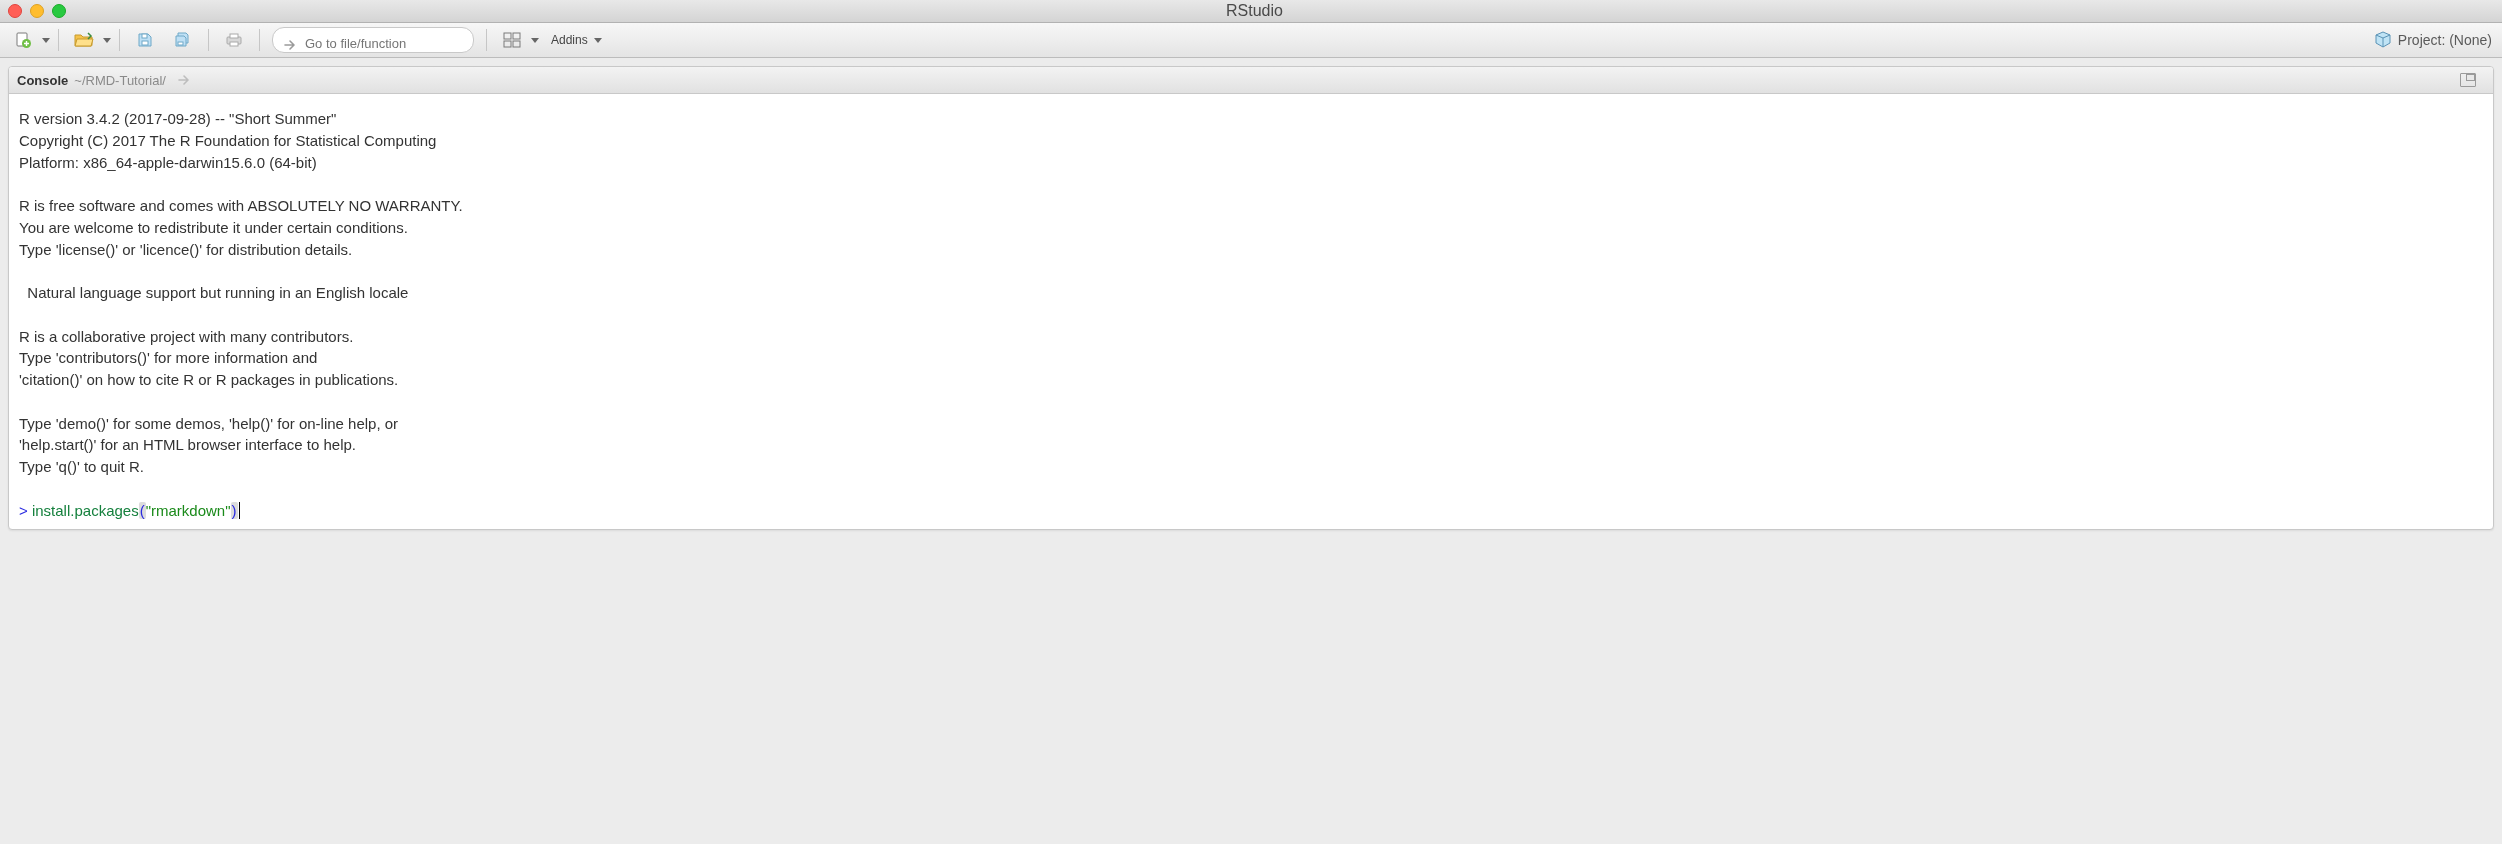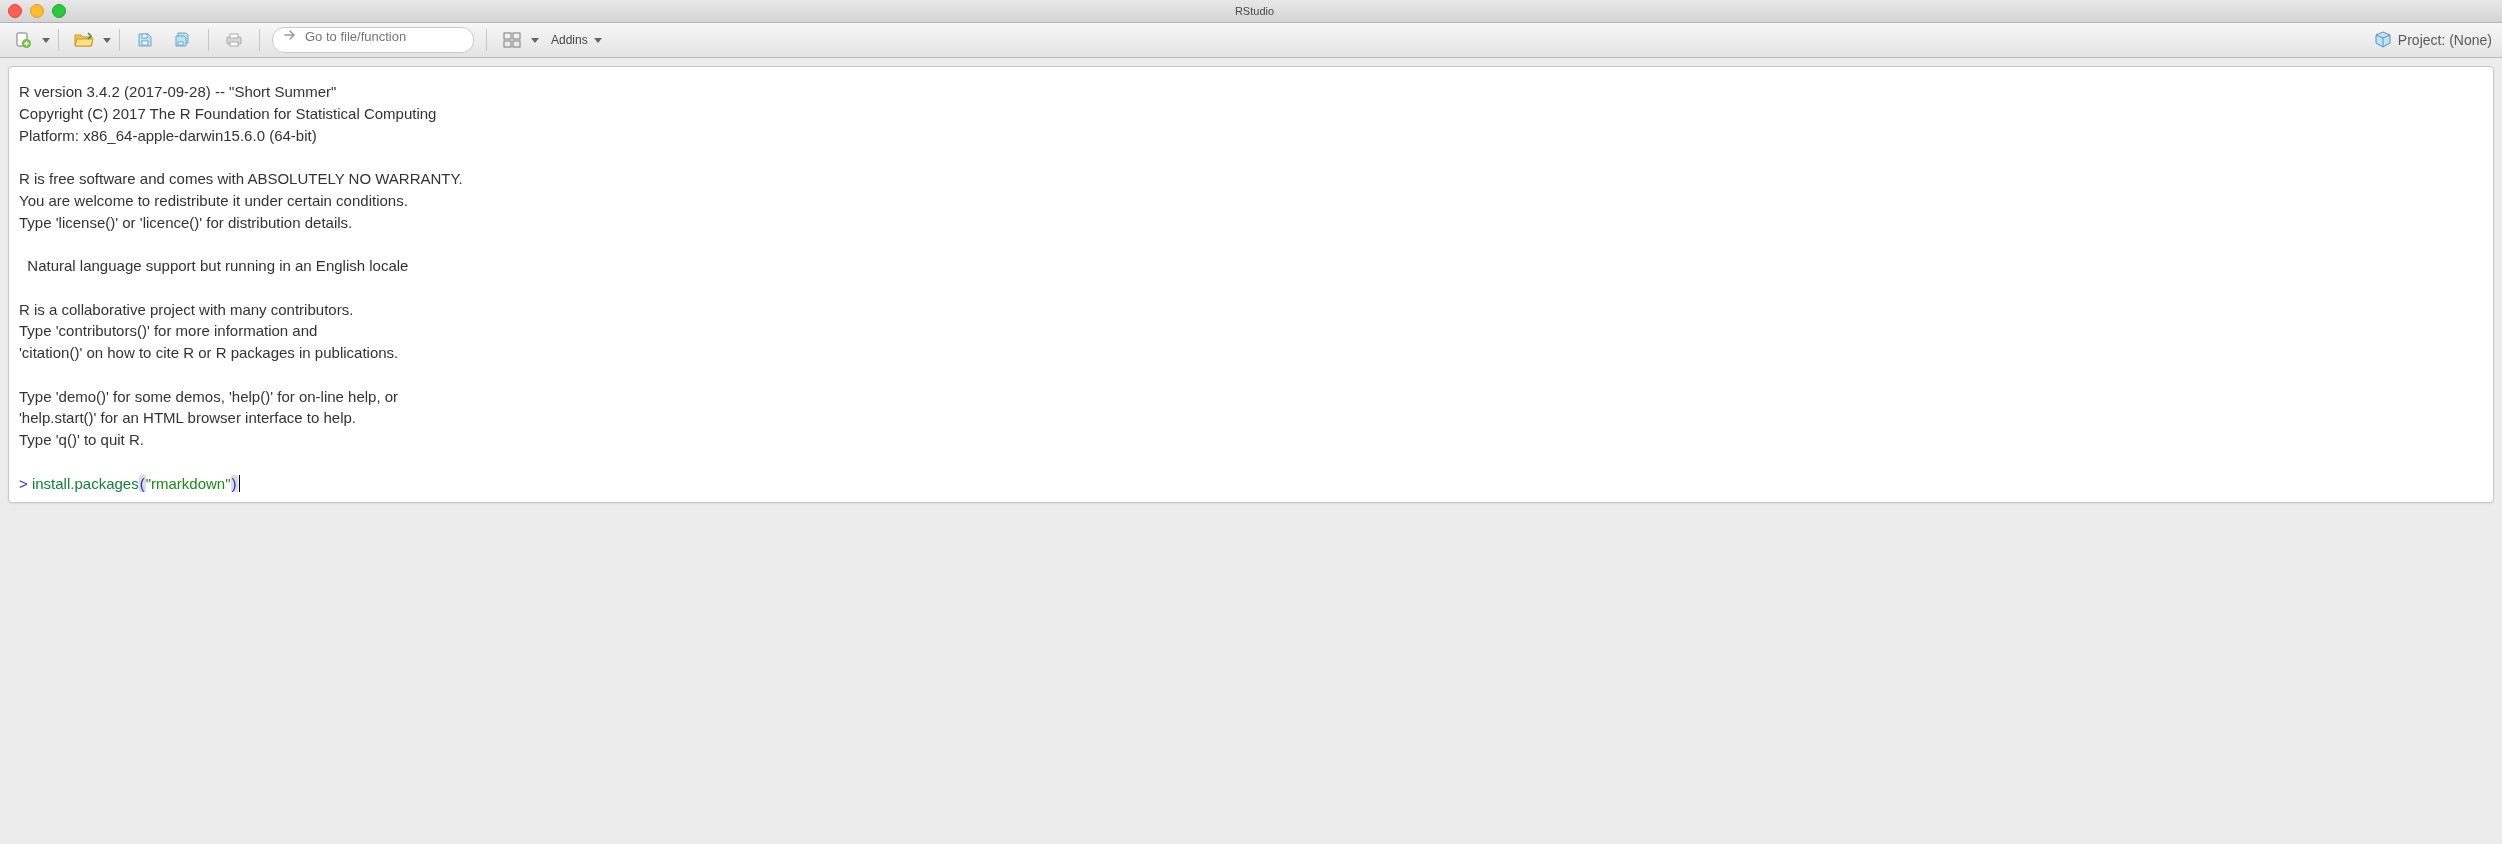--- a/index.html
+++ b/index.html
@@ -4,31 +4,31 @@
 <style>
   html,body{margin:0;padding:0;font-family:"Lucida Grande","Segoe UI",Arial,sans-serif;font-size:13px;color:#333;background:#ececec;}
   
   .titlebar{height:22px;display:flex;align-items:center;position:relative;
     background:linear-gradient(to bottom,#e8e8e8,#d4d4d4);border-bottom:1px solid #b2b2b2;}
   .traffic{display:flex;gap:8px;margin-left:8px;}
   .traffic span{width:12px;height:12px;border-radius:50%;display:inline-block;}
   .t-red{background:#ff5f57;border:1px solid #e0443e;}
   .t-yel{background:#ffbd2e;border:1px solid #dea123;}
   .t-grn{background:#28c940;border:1px solid #1aab29;}
-  .title{position:absolute;left:7px;right:0;text-align:center;font-size:11px;color:#4a4a4a;pointer-events:none;}
+  .title{position:absolute;left:7px;right:0;text-align:center;font-size:16px;color:#4a4a4a;pointer-events:none;}
   
   .toolbar{height:34px;display:flex;align-items:center;padding:0 6px;gap:4px;
     background:linear-gradient(to bottom,#f7f7f7,#e4e4e4);border-bottom:1px solid #bcbcbc;}
   .tb-btn{display:inline-flex;align-items:center;justify-content:center;height:24px;min-width:24px;
     padding:0 4px;border:1px solid transparent;border-radius:4px;background:transparent;}
   .tb-sep{width:1px;height:22px;background:#c6c6c6;margin:0 4px;}
   .tb-drop{display:inline-flex;align-items:center;}
   .tb-drop .caret{margin-left:2px;}
   .caret{width:0;height:0;border-left:4px solid transparent;border-right:4px solid transparent;border-top:5px solid #666;}
-  .goto{display:flex;align-items:flex-start;height:24px;border:1px solid #c9c9c9;border-radius:12px;
+  .goto{display:flex;align-items:flex-end;height:24px;border:1px solid #c9c9c9;border-radius:12px;
     background:#fff;padding:0 10px;margin:0 4px;width:180px;}
   .goto svg{flex:0 0 auto;margin-right:6px;}
   .goto input{border:none;outline:none;font-size:13px;color:#888;background:transparent;width:100%;}
   .addins{display:flex;align-items:center;height:24px;padding:0 8px;font-size:12px;color:#444;}
   .spacer{flex:1 1 auto;}
   .project{display:flex;align-items:center;gap:6px;font-size:14px;color:#5a5a5a;padding-right:4px;}
   
   .pane{margin:8px;border:1px solid #c8c8c8;border-radius:4px;background:#fff;overflow:hidden;
     box-shadow:0 1px 2px rgba(0,0,0,0.08);}
   .pane-head{height:26px;display:flex;align-items:center;padding:0 8px;
@@ -150,20 +150,33 @@
   <div class="project">
     <svg width="18" height="18" viewBox="0 0 18 18">
       <path d="M9 1l7 3v8l-7 4-7-4V4z" fill="#bfe3f5" stroke="#5b93b5"></path>
         <path d="M2 4l7 3 7-3M9 7v9" stroke="#5b93b5" fill="none"></path>
     </svg>
     <span>Project: (None)</span>
   </div>
 </div>
 
 <div class="pane">
+  <div class="pane-head">
+    <span class="pane-title">Console</span>
+    <span class="pane-path">~/RMD-Tutorial/</span>
+    <span class="tb-btn" style="margin-left:4px;height:18px;min-width:18px">
+      <svg width="14" height="12" viewBox="0 0 14 12">
+        <path d="M2 6h8M7 2l4 4-4 4" fill="none" stroke="#bdbdbd" stroke-width="1.6" stroke-linecap="round" stroke-linejoin="round"></path>
+      </svg>
+    </span>
+    <div class="pane-spacer"></div>
+    <span class="tb-btn">
+      <span class="maximize"></span>
+    </span>
+  </div>
 
   <div class="console-body"><span>R version 3.4.2 (2017-09-28) -- "Short Summer"
 Copyright (C) 2017 The R Foundation for Statistical Computing
 Platform: x86_64-apple-darwin15.6.0 (64-bit)
 
 R is free software and comes with ABSOLUTELY NO WARRANTY.
 You are welcome to redistribute it under certain conditions.
 Type 'license()' or 'licence()' for distribution details.
 
   Natural language support but running in an English locale

